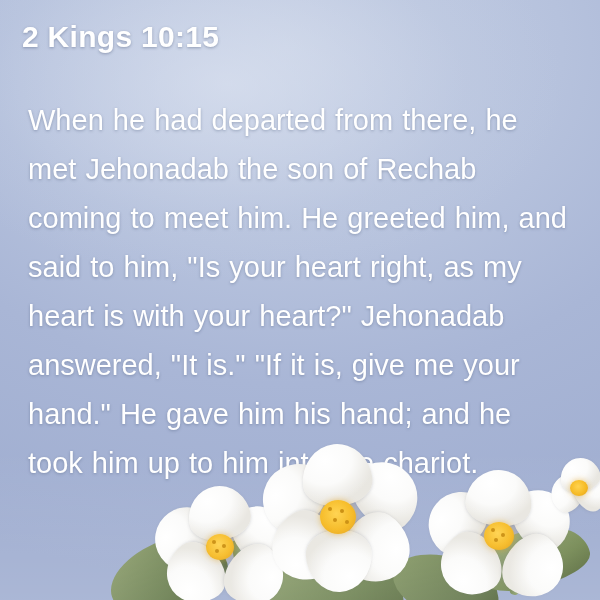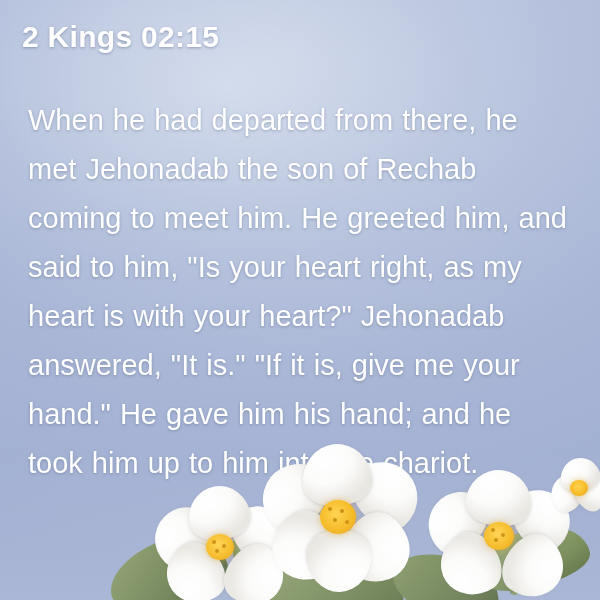--- a/index.html
+++ b/index.html
@@ -149,21 +149,21 @@
     background: linear-gradient(to top, rgba(255,255,255,0.12) 0%, rgba(255,255,255,0.0) 100%);
   }
 </style>
 </head>
 <body>
 
 <div class="card">
 
   <div class="sky-glow"></div>
 
-  <div class="reference">2 Kings 02:15</div>
+  <div class="reference">2 Kings 10:15</div>
 
   <div class="verse">When he had departed from there, he met Jehonadab the son of Rechab coming to meet him. He greeted him, and said to him, "Is your heart right, as my heart is with your heart?" Jehonadab answered, "It is." "If it is, give me your hand." He gave him his hand; and he took him up to him into the chariot.</div>
 
   <div class="scene">
 
     <div class="leaf l1"></div>
     <div class="leaf l2"></div>
     <div class="leaf l4"></div>
     <div class="leaf l3"></div>
 

